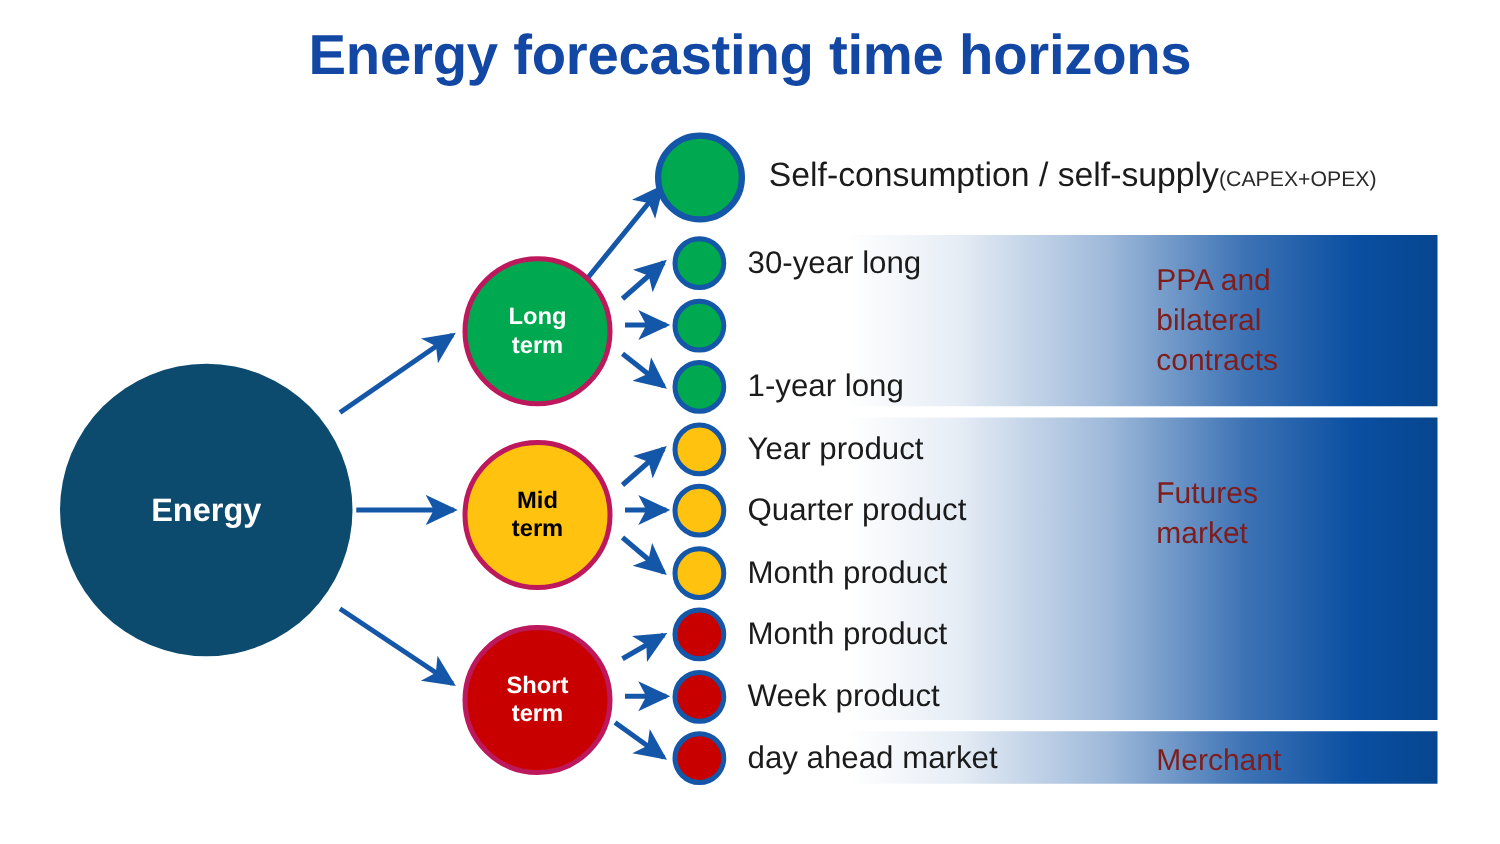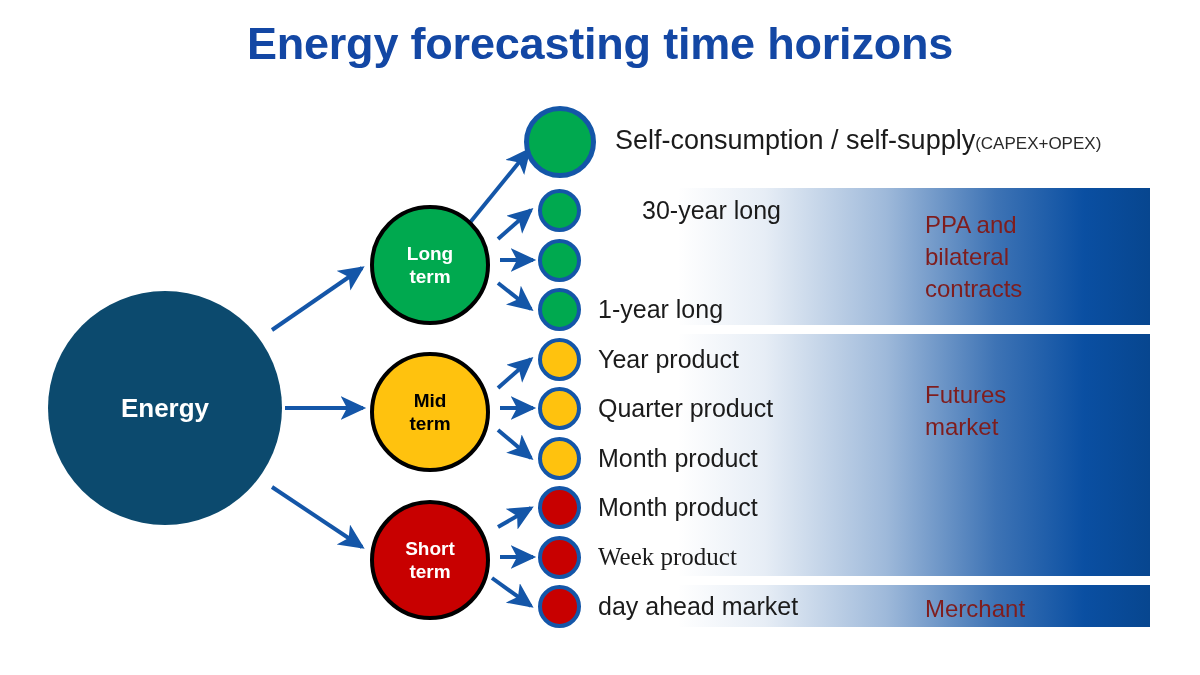--- a/index.html
+++ b/index.html
@@ -61,21 +61,21 @@
     justify-content: center;
     text-align: center;
   }
   .node-root {
     background: #0c4a6e;
     color: #ffffff;
     font-size: 26px;
     font-weight: bold;
   }
   .node-term {
-    border: 4px solid #000000;
+    border: 4px solid #be185d;
     font-size: 19px;
     font-weight: bold;
     line-height: 23px;
     white-space: pre-line;
   }
   .term-long  { background: #00A94F; color: #ffffff; }
   .term-mid   { background: #FFC20E; color: #000000; }
   .term-short { background: #C80000; color: #ffffff; }
 
   .bullet {
@@ -171,22 +171,22 @@
   <div class="bullet b-yellow" style="left:538px; top:338px; width:43px; height:43px;"></div>
   <div class="bullet b-yellow" style="left:538px; top:387px; width:43px; height:43px;"></div>
   <div class="bullet b-yellow" style="left:538px; top:437px; width:43px; height:43px;"></div>
   <div class="bullet b-red" style="left:538px; top:486px; width:43px; height:43px;"></div>
   <div class="bullet b-red" style="left:538px; top:536px; width:43px; height:43px;"></div>
   <div class="bullet b-red" style="left:538px; top:585px; width:43px; height:43px;"></div>
 
   <div class="row-label row-label-top" style="left:615px; top:126px;">
     <span>Self-consumption / self-supply</span><span class="sub">(CAPEX+OPEX)</span>
   </div>
-  <div class="row-label" style="left:598px; top:196px;margin-left:44px;">30-year long</div>
+  <div class="row-label" style="left:598px; top:196px;">30-year long</div>
   <div class="row-label" style="left:598px; top:295px;">1-year long</div>
   <div class="row-label" style="left:598px; top:394px;">Quarter product</div>
   <div class="row-label" style="left:598px; top:345px;">Year product</div>
   <div class="row-label" style="left:598px; top:444px;">Month product</div>
   <div class="row-label" style="left:598px; top:493px;">Month product</div>
-  <div class="row-label" style="left:598px; top:543px;font-family:Liberation Serif, serif;">Week product</div>
+  <div class="row-label" style="left:598px; top:543px;">Week product</div>
   <div class="row-label" style="left:598px; top:592px;">day ahead market</div>
 
 </div>
 
 </body></html>

